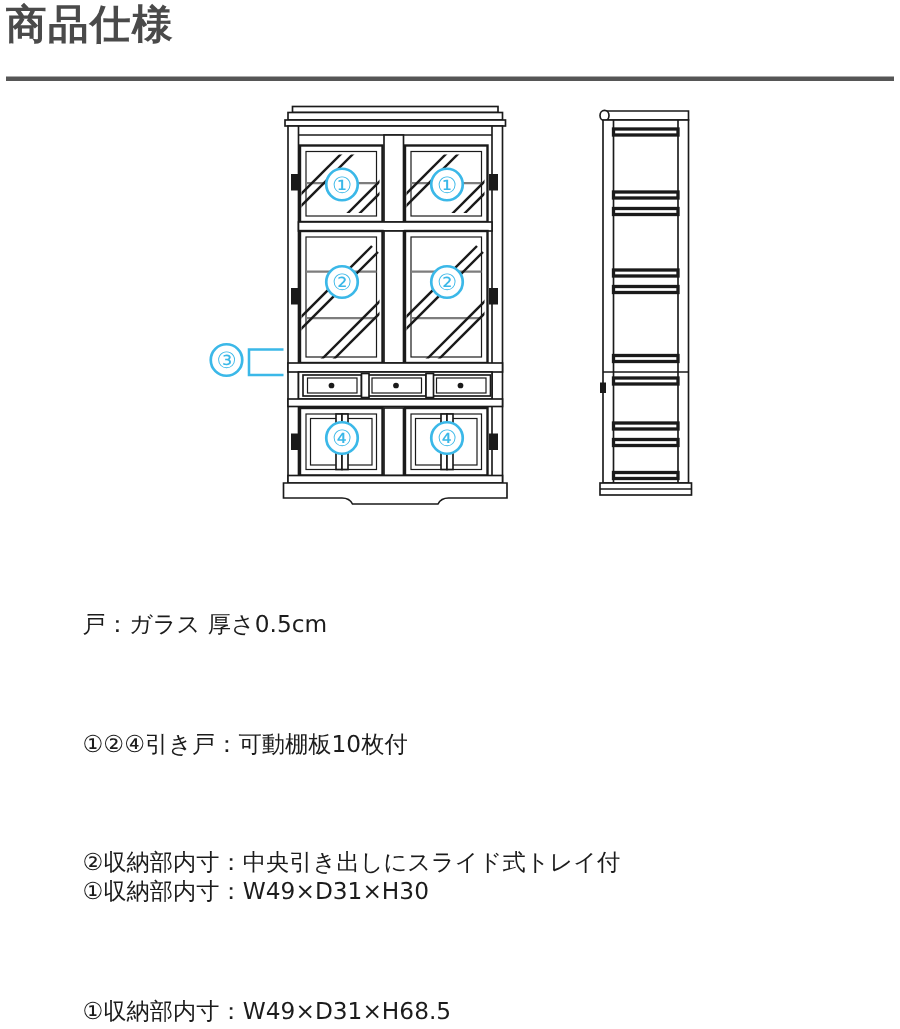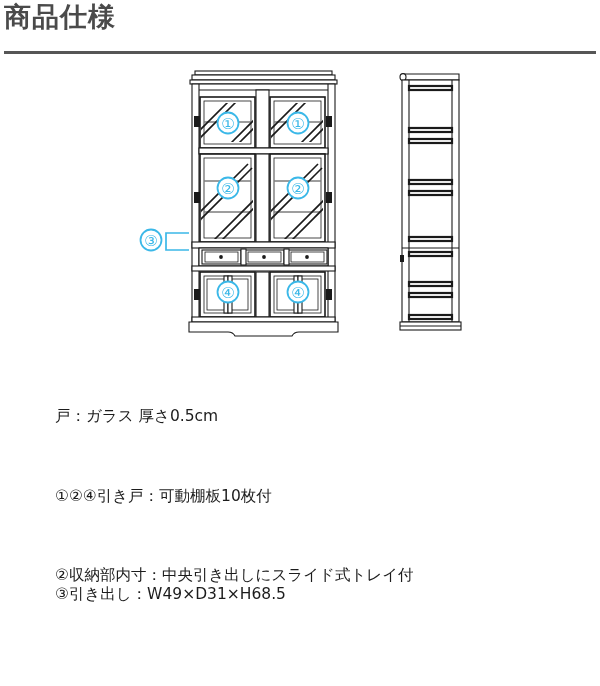--- a/index.html
+++ b/index.html
@@ -292,17 +292,18 @@
 </div>
 
 <div class="spec-block" id="spec-notes">
   <span class="spec-line">戸：ガラス 厚さ0.5cm</span>
   <span class="spec-line">①②④引き戸：可動棚板10枚付</span>
   <span class="spec-line">②収納部内寸：中央引き出しにスライド式トレイ付</span>
   
 </div>
 
 <div class="spec-block" id="spec-dims">
-  <span class="spec-line">③引き出し：W49×D31×H68.5</span>
+  <span class="spec-line">①収納部内寸：W49×D31×H30</span>
+  <span class="spec-line">①収納部内寸：W49×D31×H68.5</span>
   
   
   
 </div>
 
 </body></html>

